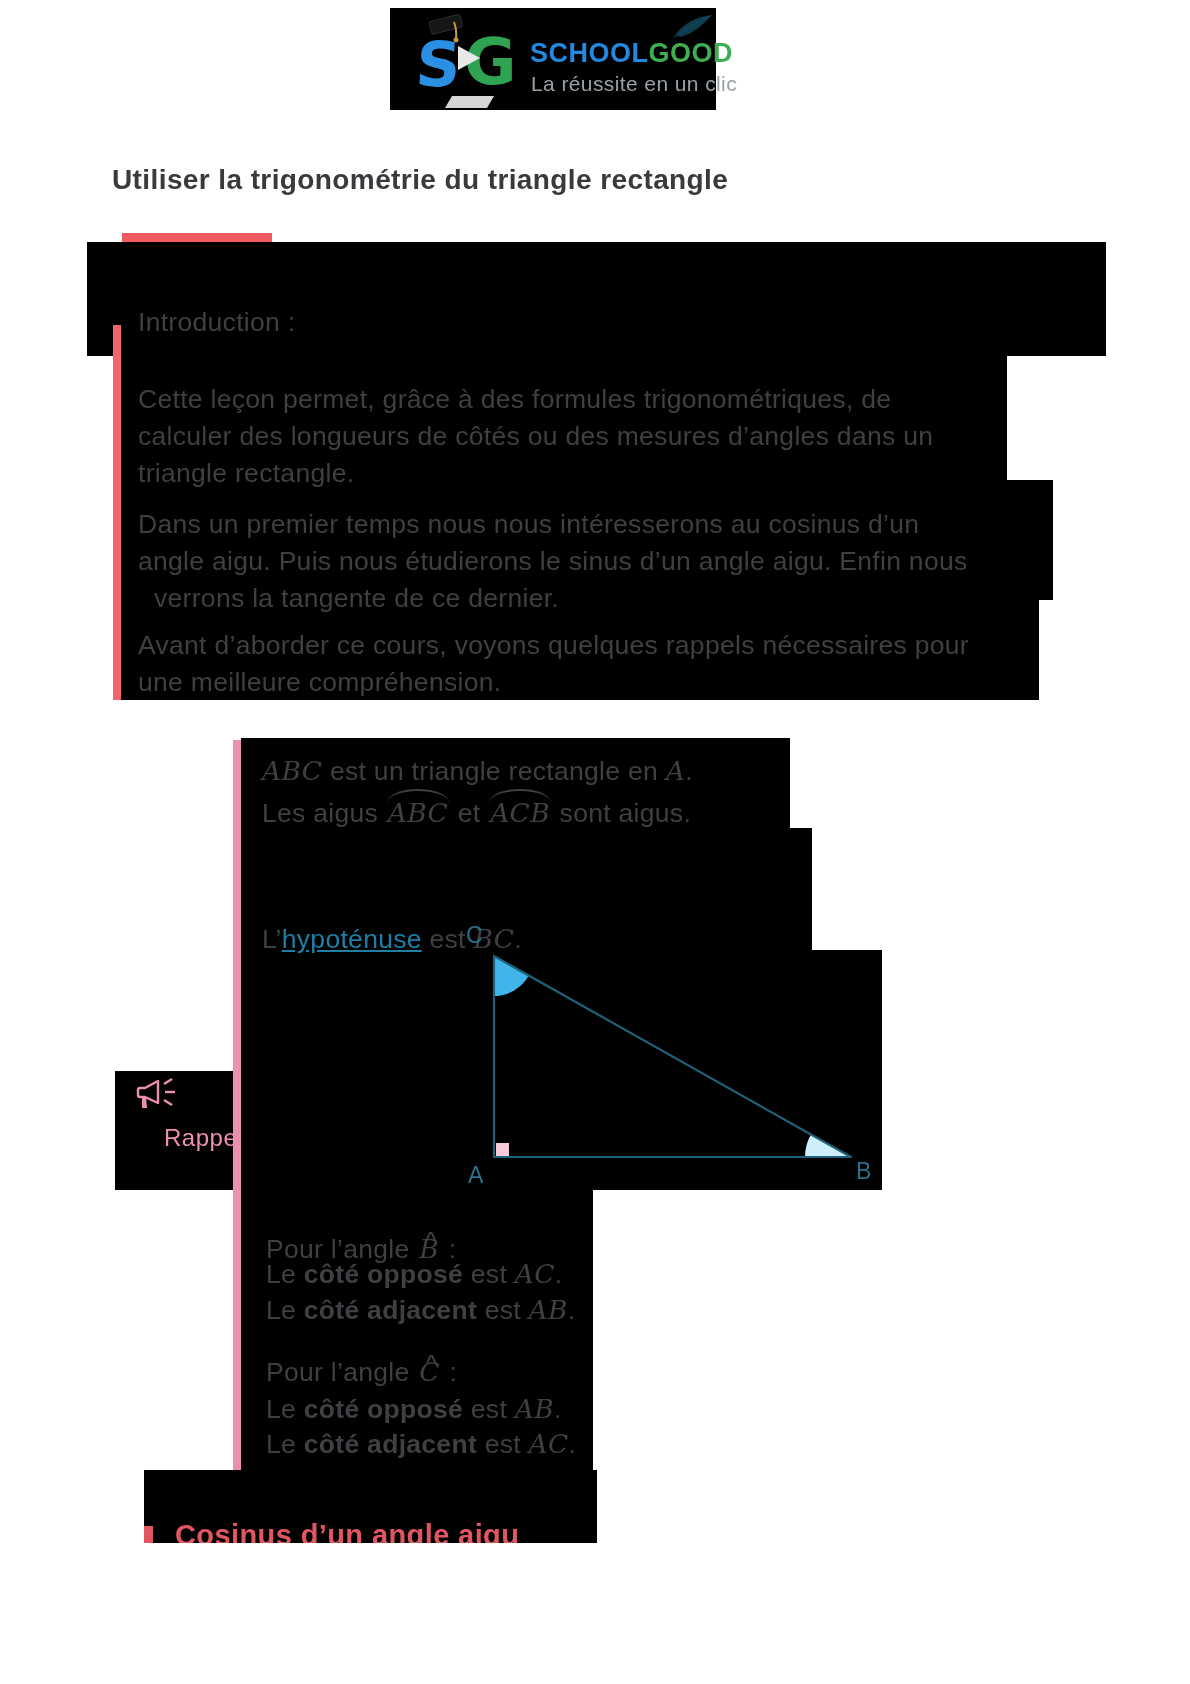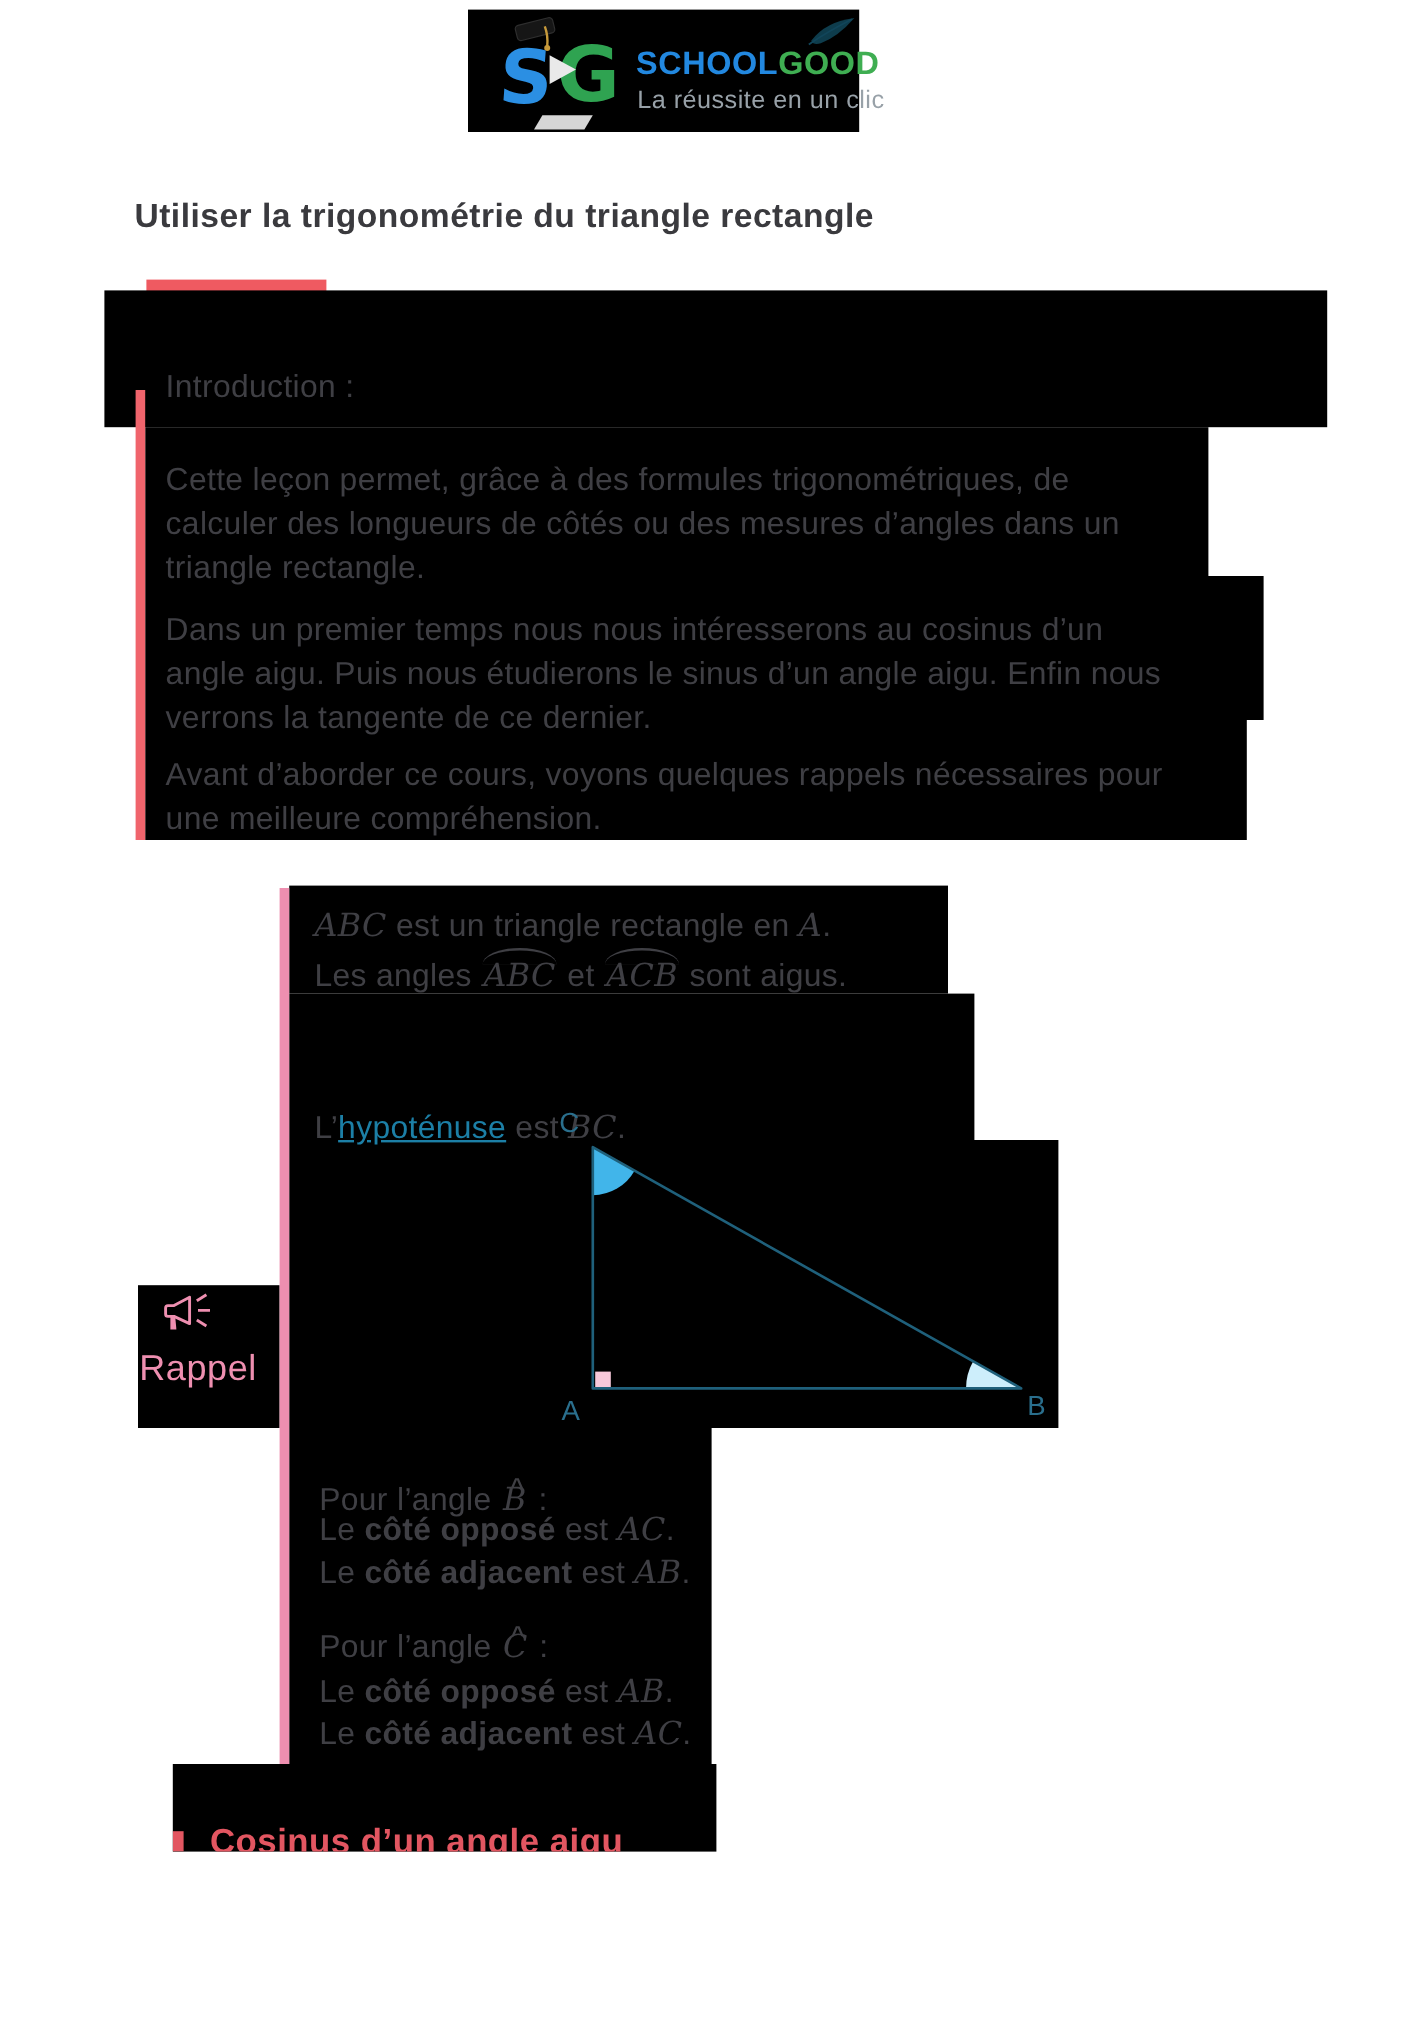--- a/index.html
+++ b/index.html
@@ -26,21 +26,21 @@
   .seg-bold{font-weight:bold;}
   .seg-math,.seg-mathhat,.seg-matharc{font-family:"DejaVu Serif","Liberation Serif",serif;font-style:italic;}
   .seg-mathhat{position:relative;padding:0 2px;}
   .seg-mathhat::after{content:"^";position:absolute;left:58%;transform:translateX(-50%);top:-0.60em;
       font-style:normal;font-weight:bold;font-size:0.72em;font-family:"Liberation Sans",sans-serif;}
   .seg-matharc{position:relative;margin:0 2px;}
   .seg-matharc::before{content:"";position:absolute;left:-1px;right:-1px;top:-0.30em;height:0.45em;
       border-top:2.4px solid currentColor;border-radius:50%/100% 100% 0 0;}
   .seg-link{color:var(--link_blue);text-decoration:underline;cursor:pointer;}
 
-  .rappel-label{position:absolute;left:116px;top:1124px;font-size:30px;color:var(--rappel_pink);letter-spacing:.5px;}
+  .rappel-label{position:absolute;left:116px;top:1124px;font-size:24px;color:var(--rappel_pink);letter-spacing:.5px;padding-left:48px;}
   .tri-label{position:absolute;font-size:23px;font-weight:500;color:var(--label_blue);}
 
   .cos-box{position:absolute;left:144px;top:1470px;width:453px;height:73px;background:#000;overflow:hidden;}
   .cos-tick{position:absolute;left:0;top:56px;width:9px;height:17px;background:var(--heading_red);}
   .cos-heading{position:absolute;left:31px;top:49px;font-size:29px;font-weight:bold;color:var(--heading_red);letter-spacing:.4px;white-space:nowrap;}
 </style>
 </head>
 <body>
 
 <div class="page">
@@ -77,42 +77,42 @@
   <div class="blk" style="left:121px;top:480px;width:932px;height:120px;"></div>
   <div class="blk" style="left:121px;top:600px;width:918px;height:100px;"></div>
   <div class="vbar-intro"></div>
 
   <div class="bline" style="left:138px;top:305px;">Introduction :</div>
   <div class="bline" style="left:138px;top:382px;">Cette leçon permet, grâce à des formules trigonométriques, de</div>
   <div class="bline" style="left:138px;top:419px;">calculer des longueurs de côtés ou des mesures d’angles dans un</div>
   <div class="bline" style="left:138px;top:456px;">triangle rectangle.</div>
   <div class="bline" style="left:138px;top:507px;">Dans un premier temps nous nous intéresserons au cosinus d’un</div>
   <div class="bline" style="left:138px;top:544px;">angle aigu. Puis nous étudierons le sinus d’un angle aigu. Enfin nous</div>
-  <div class="bline" style="left:138px;top:581px;">verrons la tangente de ce dernier.</div>
+  <div class="bline" style="left:154px;top:581px;">verrons la tangente de ce dernier.</div>
   <div class="bline" style="left:138px;top:628px;text-align:right;">Avant d’aborder ce cours, voyons quelques rappels nécessaires pour</div>
   <div class="bline" style="left:138px;top:665px;">une meilleure compréhension.</div>
 
   <div class="blk" style="left:241px;top:738px;width:549px;height:90px;"></div>
   <div class="blk" style="left:241px;top:828px;width:571px;height:122px;"></div>
   <div class="blk" style="left:241px;top:950px;width:641px;height:240px;"></div>
   <div class="blk" style="left:241px;top:1190px;width:352px;height:280px;"></div>
   <div class="blk" style="left:115px;top:1071px;width:118px;height:119px;"></div>
   <div class="vbar-rappel"></div>
 
   <svg class="abs" style="left:132px;top:1075px;" width="50" height="36" viewBox="0 0 50 36">
     <path d="M8,13 Q6,13 6,15 L6,20 Q6,22 8,22 L13,22 L26,28 L26,6 L13,13 Z" fill="none" stroke="#ee8fb0" stroke-width="2.4" stroke-linejoin="round"></path>
     <path d="M10,22 L14,22 L15,33 L10,33 Z" fill="#ee8fb0"></path>
     <path d="M32,9 L40,4" stroke="#ee8fb0" stroke-width="2.4"></path>
     <path d="M33,17 L43,17" stroke="#ee8fb0" stroke-width="2.4"></path>
     <path d="M32,25 L40,30" stroke="#ee8fb0" stroke-width="2.4"></path>
   </svg>
   <div class="rappel-label">Rappel</div>
 
   <div class="bline" style="left:262px;top:754px;"><span class="seg-math">ABC</span><span class="seg-plain"> est un triangle rectangle en </span><span class="seg-math">A</span><span class="seg-plain">.</span></div>
-  <div class="bline" style="left:262px;top:796px;"><span class="seg-plain">Les angles </span><span class="seg-matharc">ABC</span><span class="seg-plain"> et </span><span class="seg-matharc">ACB</span><span class="seg-plain"> sont aigus.</span></div>
+  <div class="bline" style="left:262px;top:796px;"><span class="seg-plain">Les aigus </span><span class="seg-matharc">ABC</span><span class="seg-plain"> et </span><span class="seg-matharc">ACB</span><span class="seg-plain"> sont aigus.</span></div>
   <div class="bline" style="left:262px;top:922px;"><span class="seg-plain">L’</span><span class="seg-link">hypoténuse</span><span class="seg-plain"> est </span><span class="seg-math">BC</span><span class="seg-plain">.</span></div>
 
   <svg class="abs" style="left:241px;top:950px;" width="641" height="240" viewBox="0 0 641 240">
     <path d="M253,6 L253,46 A40,40 0 0 0 287.8,25.6 Z" fill="#41b5ea"></path>
     <path d="M610,207 L564,207 A46,46 0 0 1 569.9,184.5 Z" fill="#cdeefb"></path>
     <rect x="255" y="193" width="13" height="13" fill="#f8c9da"></rect>
     <path d="M253,6 L253,207 L610,207 Z" fill="none" stroke="#1f607b" stroke-width="2.2" stroke-linejoin="round"></path>
   </svg>
   <div class="tri-label" style="left:466px;top:922px;">C</div>
   <div class="tri-label" style="left:468px;top:1162px;">A</div>

